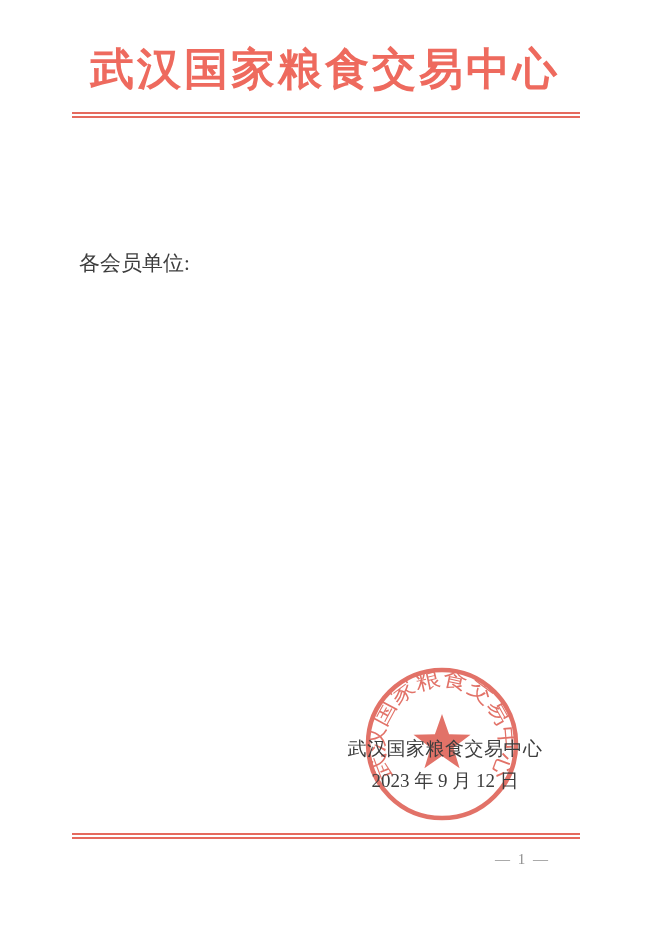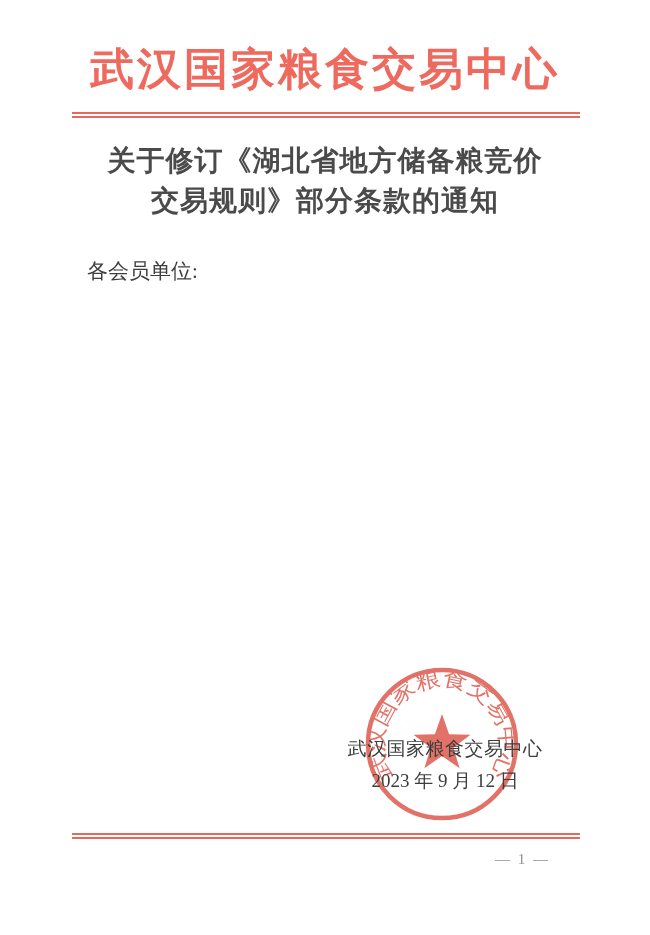--- a/index.html
+++ b/index.html
@@ -54,21 +54,21 @@
   .body-text {
     position: absolute;
     top: 242px;
     left: 75px;
     width: 504px;
     font-size: 21px;
     line-height: 35.6px;
     text-align: justify;
     color: #3d3d3d;
   }
-  .body-text p { margin: 12px; }
+  .body-text p { margin: 4px; }
   .body-text p.indent { text-indent: 2em; }
   .seal {
     position: absolute;
     left: 362px;
     top: 664px;
     width: 160px;
     height: 160px;
     opacity: 0.85;
   }
   .signature {
@@ -94,24 +94,20 @@
 </style>
 </head>
 <body>
 
 <div class="page">
 
   <div class="letterhead">武汉国家粮食交易中心</div>
 
   <div class="red-rule rule-top"></div>
 
-  <div class="doc-title">
-    <div>关于修订《湖北省地方储备粮竞价</div>
-    <div>交易规则》部分条款的通知</div>
-  </div>
 
   <div class="body-text">
     <p>各会员单位:</p>
   </div>
 
   <svg class="seal" viewBox="0 0 160 160" xmlns="http://www.w3.org/2000/svg">
     <circle cx="80" cy="80" r="74" fill="none" stroke="#dd5a4e" stroke-width="4.5"></circle>
     <polygon points="80,50 72.9,70.3 51.5,70.7 68.6,83.7 62.4,104.3 80,92 97.6,104.3 91.4,83.7 108.5,70.7 87.1,70.3" fill="#dd5a4e"></polygon>
     <defs>
       <path id="sealArc" d="M 32.5,113.3 A 58,58 0 1 1 127.5,113.3" fill="none"></path>

